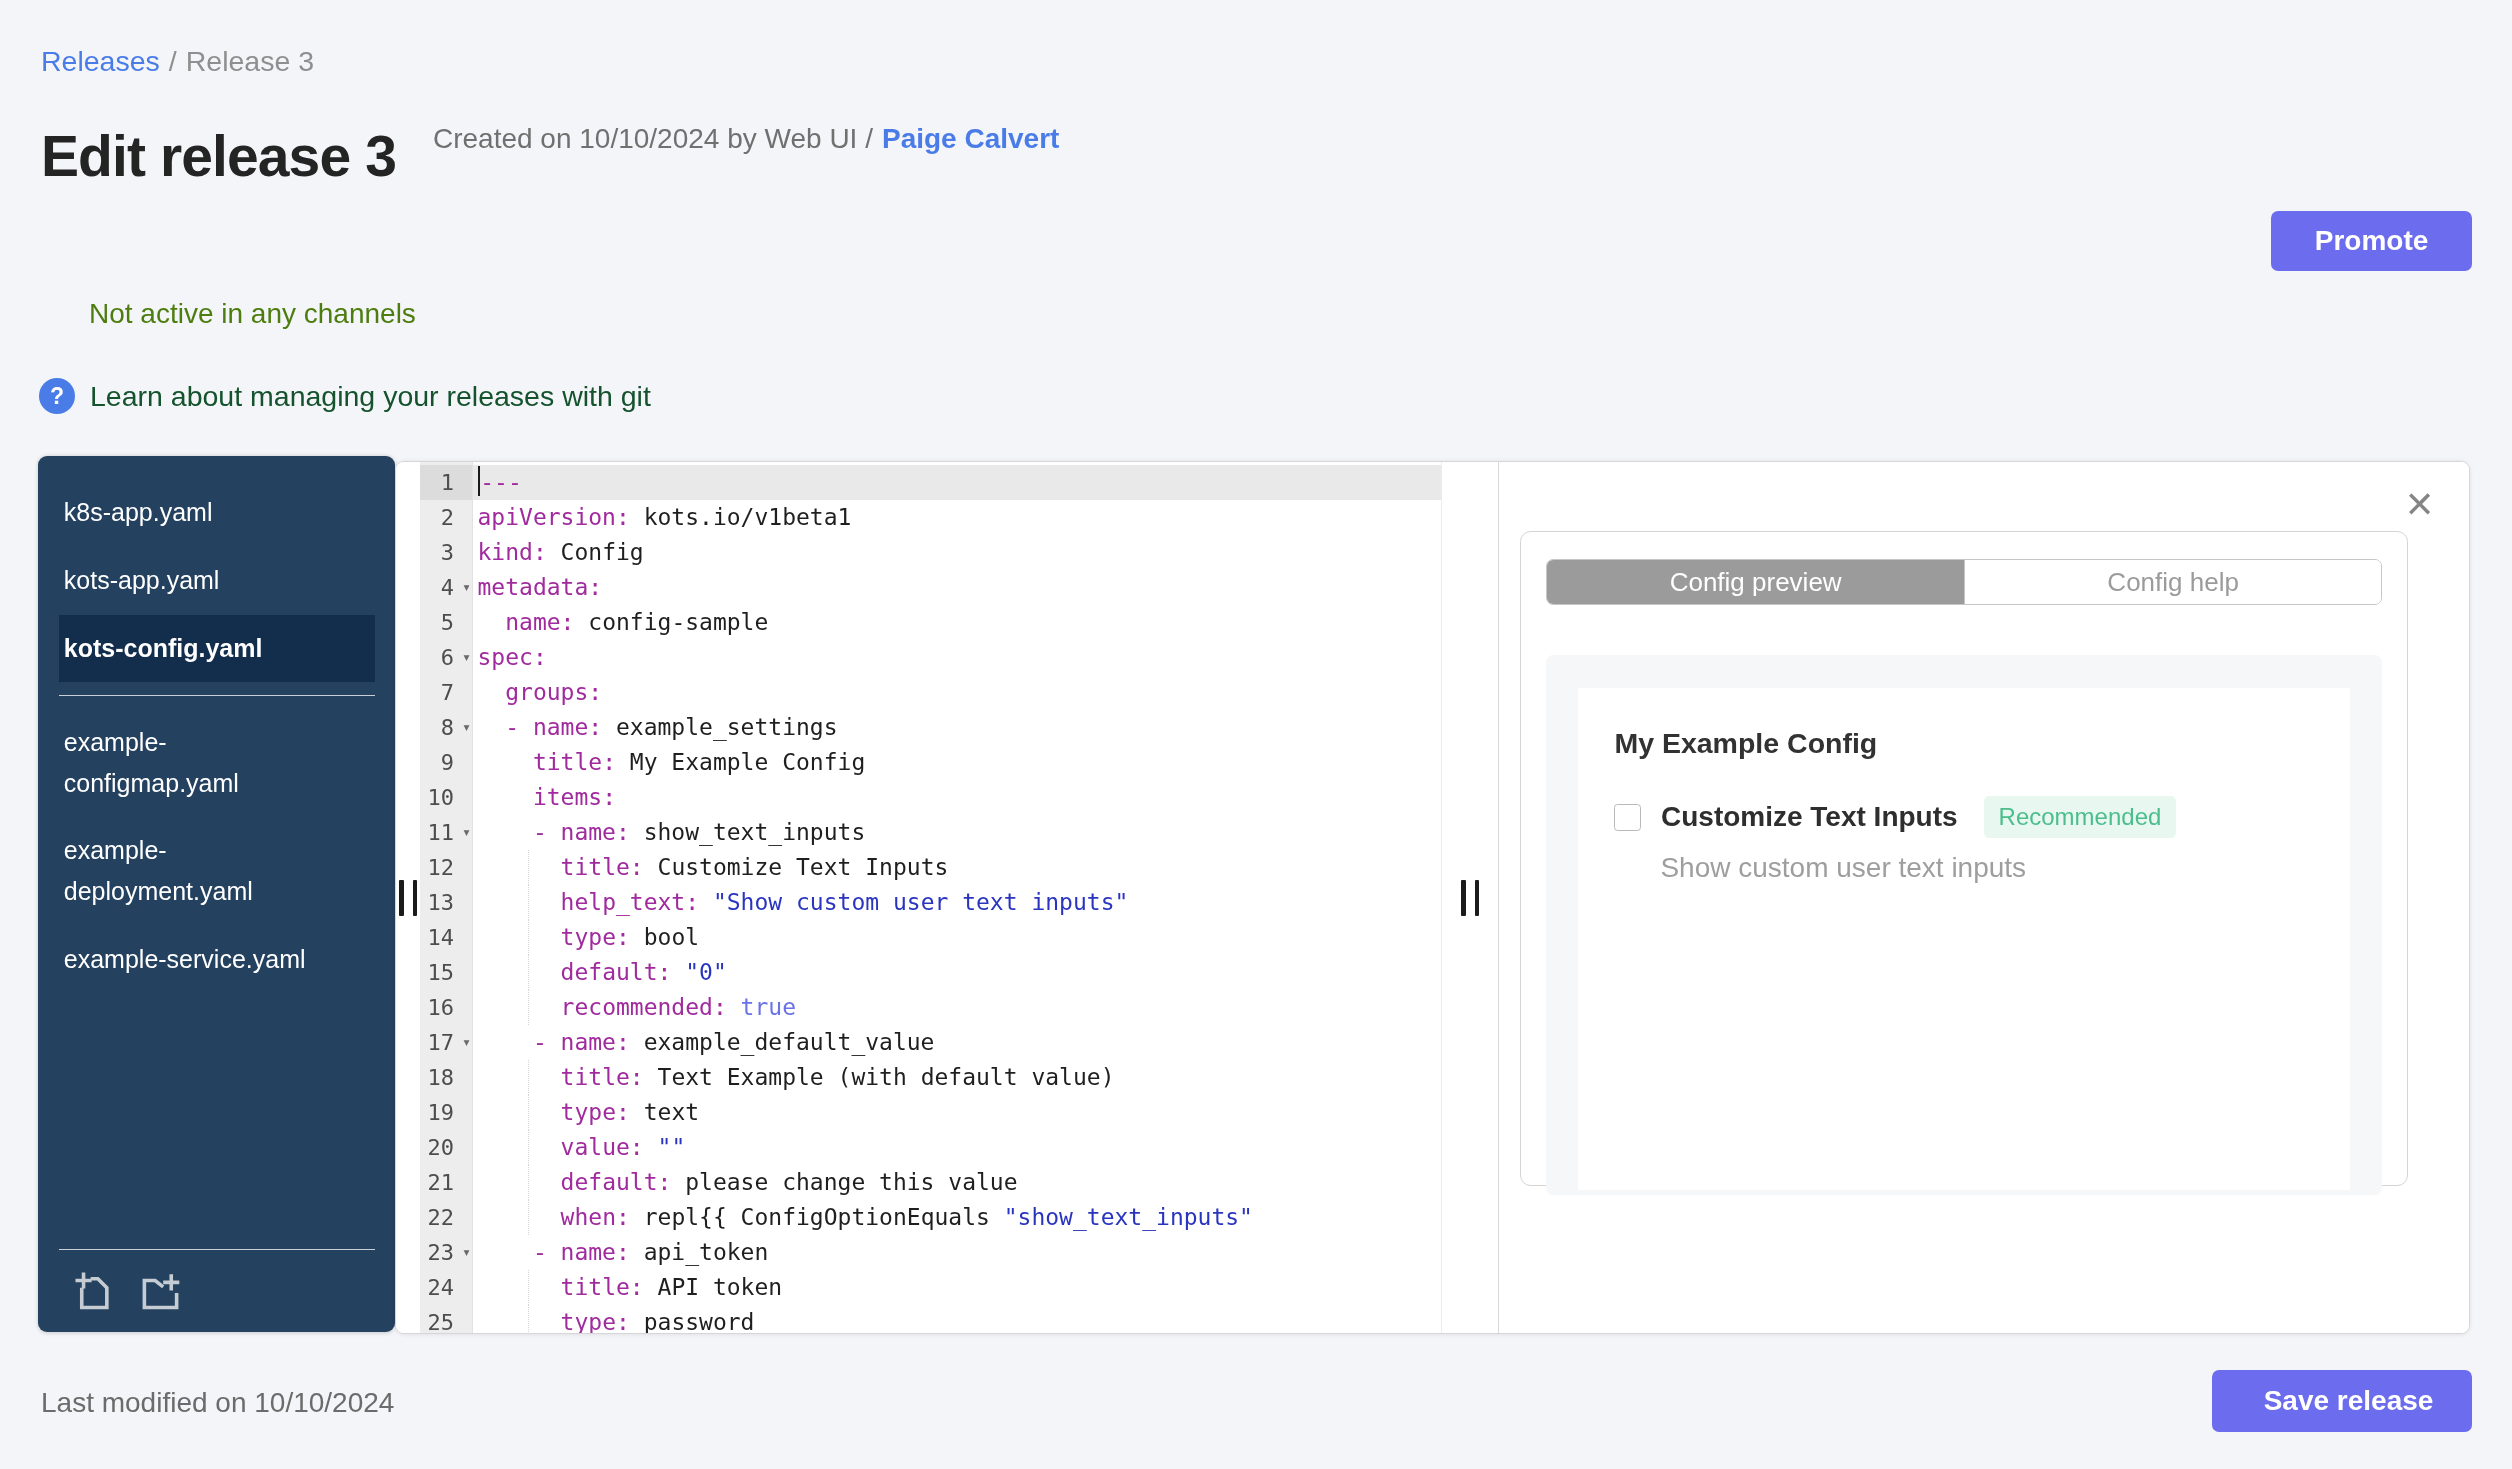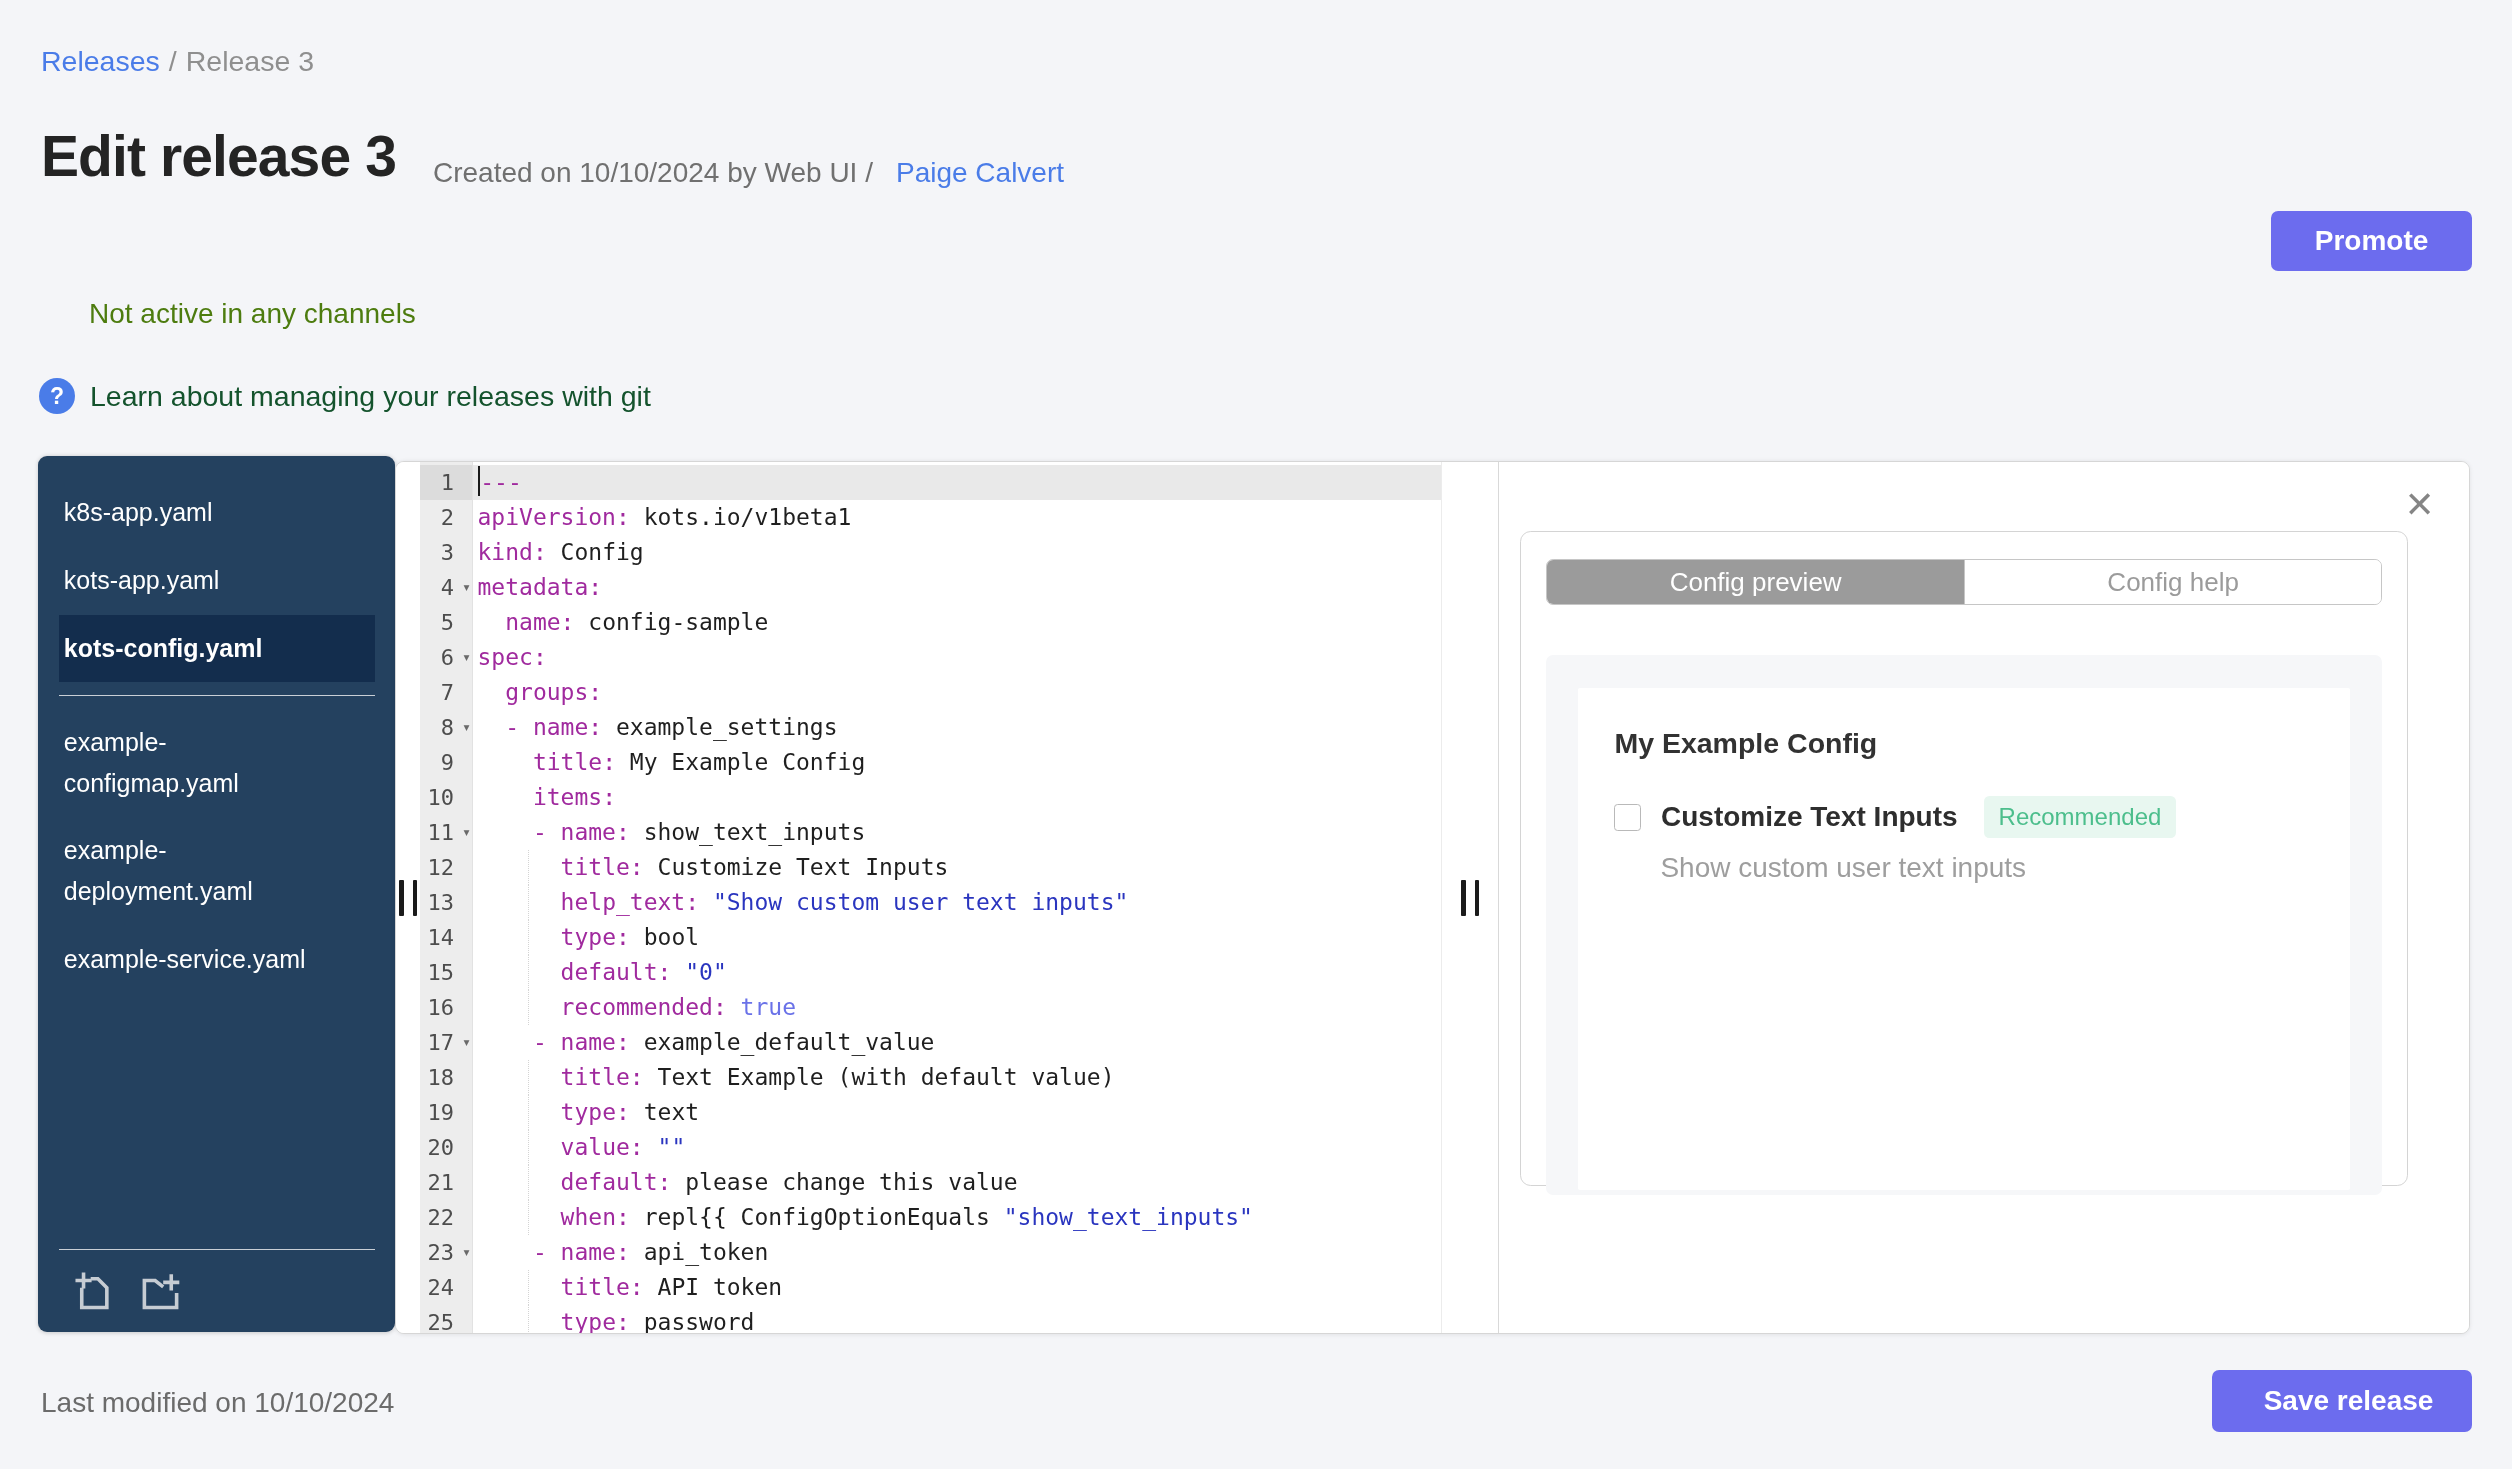--- a/index.html
+++ b/index.html
@@ -5,24 +5,24 @@
   * { box-sizing: border-box; margin: 0; padding: 0; }
   html,body { background:#f4f5f8; }
   body { font-family:"Liberation Sans", sans-serif; }
   .page { position:relative; width:2512px; height:1469px; background:#f4f5f8; overflow:hidden; }
 
   
   .breadcrumb { position:absolute; left:41px; top:45px; font-size:28.5px; color:#8f8f8f; }
   .breadcrumb a { color:#4a7ce8; text-decoration:none; }
   .crumb-sep { margin:0 9px; color:#8f8f8f; }
 
-  .title-row { position:absolute; left:41px; top:123px; display:flex; align-items:flex-end; gap:37px; }
+  .title-row { position:absolute; left:41px; top:123px; display:flex; align-items:flex-start; gap:37px; }
   .page-title { font-size:57px; font-weight:bold; color:#242424; letter-spacing:-0.9px; }
   .created-line { font-size:28px; color:#707070; }
-  .created-line a { color:#4a7ce8; text-decoration:none; margin-left:23px; }
+  .created-line a { color:#4a7ce8; text-decoration:none; margin-left:9px;font-weight:bold; }
 
   .doc-line { position:absolute; left:41px; top:234px; font-size:28.5px; color:#3d3d3d; }
   .doc-line a { color:#4a7ce8; text-decoration:none; margin:0 8px; }
 
   .channel-status { position:absolute; left:41px; top:298px; font-size:28px; color:#4d7c0f;margin-left:48px; }
 
   .git-row { position:absolute; left:39px; top:378px; display:flex; align-items:center; gap:15px; }
   .q-icon { width:36px; height:36px; border-radius:50%; background:#4a7ce8; color:#fff;
             font-size:23px; font-weight:bold; display:flex; align-items:center; justify-content:center; }
   .git-link { font-size:28.5px; color:#14532d; text-decoration:none; }

